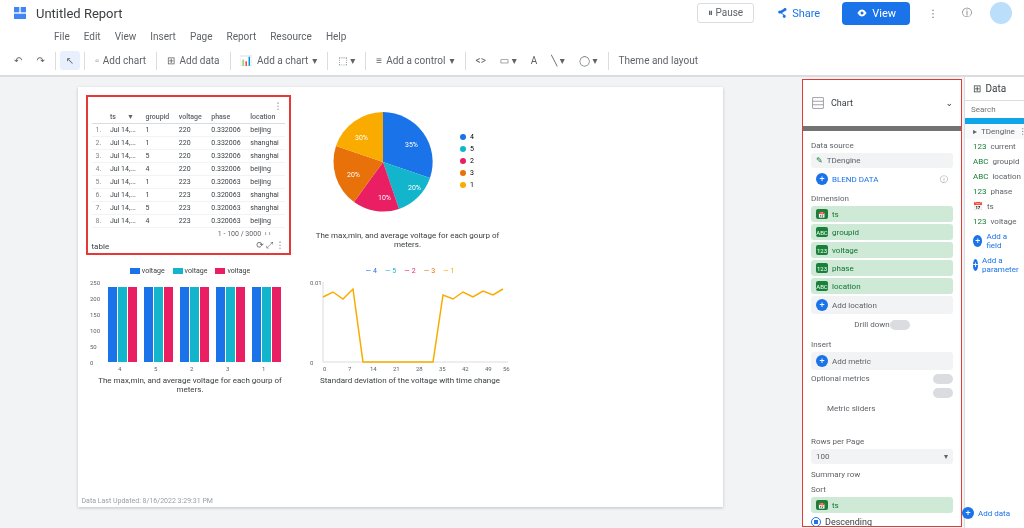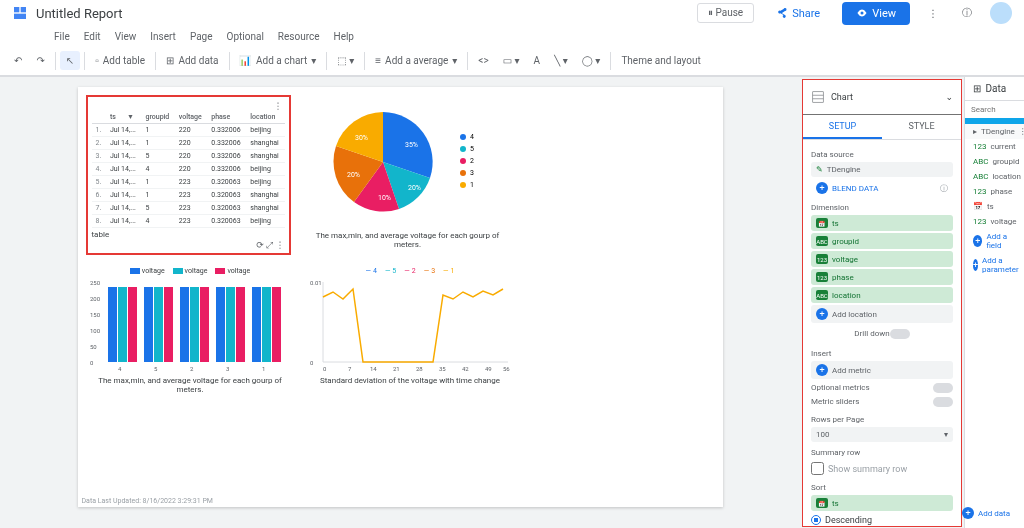--- a/index.html
+++ b/index.html
@@ -32,21 +32,21 @@
 .pie-box{position:absolute;left:230px;top:10px;width:200px}
 .caption{text-align:center;font-size:8px;color:#3c4043;margin-top:4px}
 .bar-box{position:absolute;left:10px;top:180px;width:205px}
 .line-box{position:absolute;left:230px;top:180px;width:205px}
 .legend{display:flex;gap:8px;justify-content:center;font-size:7px;margin-bottom:2px}
 .legend span{display:flex;align-items:center;gap:2px}
 .sw{width:10px;height:6px;display:inline-block}
 .footer-stamp{position:absolute;bottom:2px;left:4px;font-size:7px;color:#9aa0a6}
 .right-panels{display:flex}
 .chart-panel{width:160px;background:#fff;border-left:1px solid #dadce0;display:flex;flex-direction:column;font-size:9px;overflow-y:auto}
-.panel-head{display:flex;align-items:center;padding:10px 8px;border-bottom:1px solid #737373;gap:6px}
+.panel-head{display:flex;align-items:center;padding:16px 8px;border-bottom:5px solid #737373;gap:6px}
 .panel-head svg{flex-shrink:0}
 .tabs{display:flex;border-bottom:1px solid #dadce0}
 .tab{flex:1;text-align:center;padding:6px;font-size:9px;color:#5f6368;cursor:pointer}
 .tab.active{color:#1a73e8;border-bottom:2px solid #1a73e8}
 .section{padding:4px 8px}
 .section-label{font-size:8px;color:#5f6368;margin:6px 0 3px}
 .chip{display:flex;align-items:center;padding:3px 5px;border-radius:3px;font-size:8px;margin-bottom:2px;gap:4px}
 .chip-green{background:#ceead6;color:#137333}
 .chip-gray{background:#f1f3f4;color:#5f6368}
 .chip-icon{width:12px;height:10px;background:#1a73e8;border-radius:2px;color:#fff;font-size:6px;display:flex;align-items:center;justify-content:center}
@@ -91,39 +91,39 @@
    <span class="tool-btn">ⓘ</span>
    <div class="avatar"></div>
   </div>
  </div>
  <div class="menu-bar">
   <span>File</span>
   <span>Edit</span>
   <span>View</span>
   <span>Insert</span>
   <span>Page</span>
-  <span>Optional</span>
+  <span>Report</span>
   <span>Resource</span>
   <span>Help</span>
  </div>
  <div class="toolbar">
   <span class="tool-btn">↶</span>
   <span class="tool-btn">↷</span>
   <div class="sep"></div>
   <span class="tool-btn" style="background:#e8f0fe">↖</span>
   <div class="sep"></div>
-  <span class="tool-btn">▫ <span>Add table</span></span>
+  <span class="tool-btn">▫ <span>Add chart</span></span>
   <div class="sep"></div>
   <span class="tool-btn">⊞ <span>Add data</span></span>
   <div class="sep"></div>
   <span class="tool-btn">📊 <span>Add a chart</span> ▾</span>
   <div class="sep"></div>
   <span class="tool-btn">⬚ ▾</span>
   <div class="sep"></div>
-  <span class="tool-btn">≡ <span>Add a average</span> ▾</span>
+  <span class="tool-btn">≡ <span>Add a control</span> ▾</span>
   <div class="sep"></div>
   <span class="tool-btn">&lt;&gt;</span>
   <span class="tool-btn">▭ ▾</span>
   <span class="tool-btn">A</span>
   <span class="tool-btn">╲ ▾</span>
   <span class="tool-btn">◯ ▾</span>
   <div class="sep"></div>
   <span class="tool-btn">Theme and layout</span>
  </div>
 </div>
@@ -206,20 +206,21 @@
               <tr>
                 <td>8.</td>
                 <td colspan="2">Jul 14,...</td>
                 <td>4</td>
                 <td>223</td>
                 <td>0.320063</td>
                 <td>beijing</td>
               </tr>
             </tbody>
     </table>
+    <div class="pager"><span>1 - 100 / 3000</span> &nbsp;‹&nbsp;›</div>
     <div class="table-caption">table</div>
     <div style="position:absolute;bottom:2px;right:4px;font-size:9px;color:#5f6368">⟳ ⤢ ⋮</div>
    </div>
 
    <div class="pie-box">
     <svg width="200" height="130" viewBox="0 0 200 130">
      <g transform="translate(75,65)">
       <path d="M0 0 L0 -50 A50 50 0 0 1 47 16 Z" fill="#1a73e8"></path>
       <path d="M0 0 L47 16 A50 50 0 0 1 16 47 Z" fill="#12b5cb"></path>
       <path d="M0 0 L16 47 A50 50 0 0 1 -29 40 Z" fill="#e91e63"></path>
@@ -335,24 +336,20 @@
   <div class="chart-panel red-outline">
    <div class="panel-head">
           <svg width="14" height="14" viewBox="0 0 24 24">
             <rect x="3" y="3" width="18" height="18" fill="none" stroke="#5f6368"></rect>
             <line x1="3" y1="9" x2="21" y2="9" stroke="#5f6368"></line>
             <line x1="3" y1="15" x2="21" y2="15" stroke="#5f6368"></line>
           </svg>
           <span style="flex:1">Chart</span>
           <span>⌄</span>
         </div>
-   <div class="tabs">
-    <div class="tab active">SETUP</div>
-    <div class="tab">STYLE</div>
-   </div>
    <div class="section">
     <div class="section-label">Data source</div>
     <div class="chip chip-gray">
             <span style="color:#188038">✎</span>
             <span>TDengine</span>
           </div>
     <div class="chip">
             <span class="plus">+</span>
             <span style="color:#1a73e8">BLEND DATA</span>
             <span style="margin-left:auto;color:#9aa0a6">ⓘ</span>
@@ -389,33 +386,29 @@
     <div class="section-label">Insert</div>
     <div class="chip chip-gray">
             <span class="plus">+</span>
             <span>Add metric</span>
           </div>
     <div style="display:flex;justify-content:space-between;padding:2px 0">
             <span class="section-label" style="margin:0">Optional metrics</span>
             <span style="width:20px;height:10px;background:#dadce0;border-radius:5px"></span>
           </div>
     <div style="display:flex;justify-content:space-between;padding:2px 0">
-            <span class="section-label" style="margin:0">Metric sliders</span>
+            <span class="section-label" style="margin:16px">Metric sliders</span>
             <span style="width:20px;height:10px;background:#dadce0;border-radius:5px"></span>
           </div>
     <div class="section-label">Rows per Page</div>
     <div class="chip chip-gray">
             <span>100</span>
             <span style="margin-left:auto">▾</span>
           </div>
     <div class="section-label">Summary row</div>
-    <div style="display:flex;align-items:center;gap:4px;padding:2px 0">
-            <input type="checkbox" style="">
-            <span style="color:#9aa0a6">Show summary row</span>
-          </div>
     <div class="section-label">Sort</div>
     <div class="chip chip-green">
             <span class="chip-icon g">📅</span>
             <span>ts</span>
           </div>
     <div style="display:flex;align-items:center;gap:4px;padding:2px 0">
             <span class="radio on"></span>
             <span>Descending</span>
           </div>
     <div style="display:flex;align-items:center;gap:4px;padding:2px 0">

